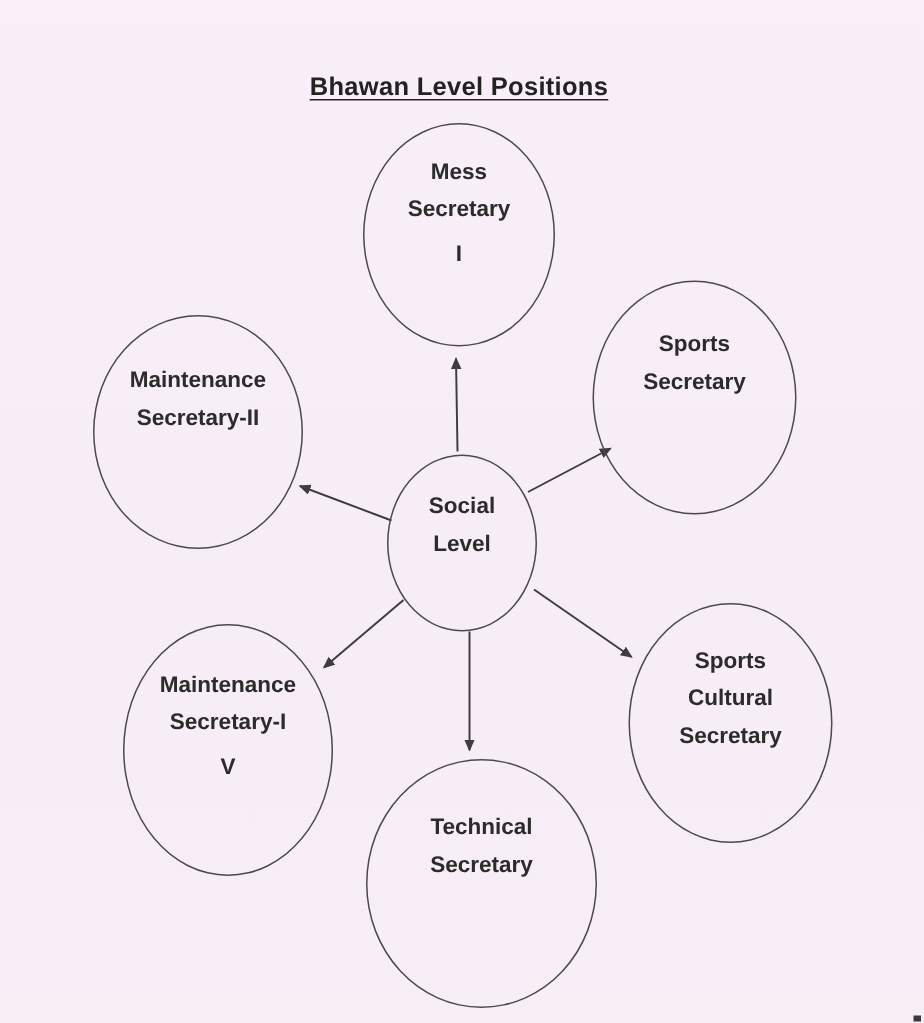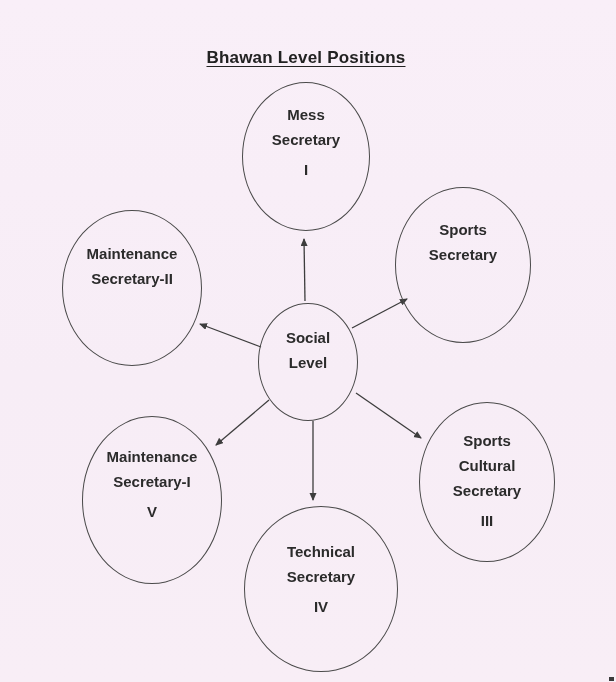--- a/index.html
+++ b/index.html
@@ -98,30 +98,28 @@
 
   <div class="node node-center">
     <div class="node-label">Social
 Level</div>
   </div>
 
   <div class="node node-social">
     <div class="node-label">Sports
 Cultural
 Secretary</div>
-    <div class="node-numeral">III</div>
   </div>
 
   <div class="node node-maint1">
     <div class="node-label">Maintenance
 Secretary-I</div>
     <div class="node-numeral">V</div>
   </div>
 
   <div class="node node-technical">
     <div class="node-label">Technical
 Secretary</div>
-    <div class="node-numeral">IV</div>
   </div>
 
   <div class="scan-dot"></div>
 
 </div>
 
 </body></html>

